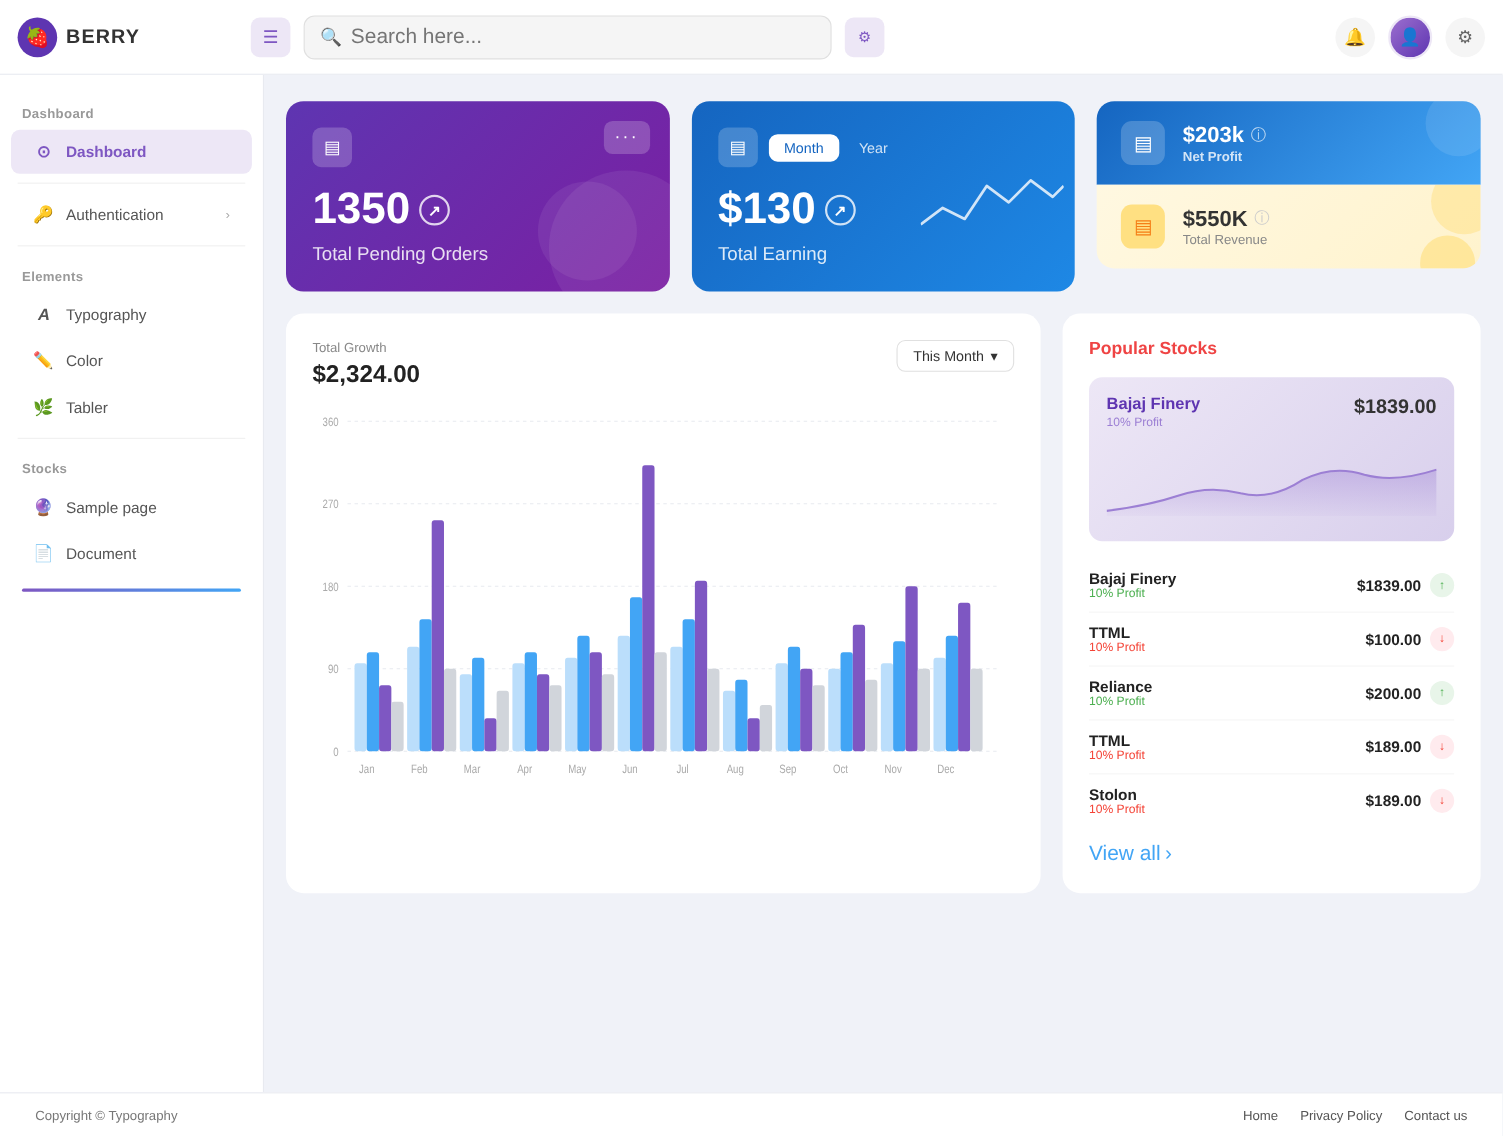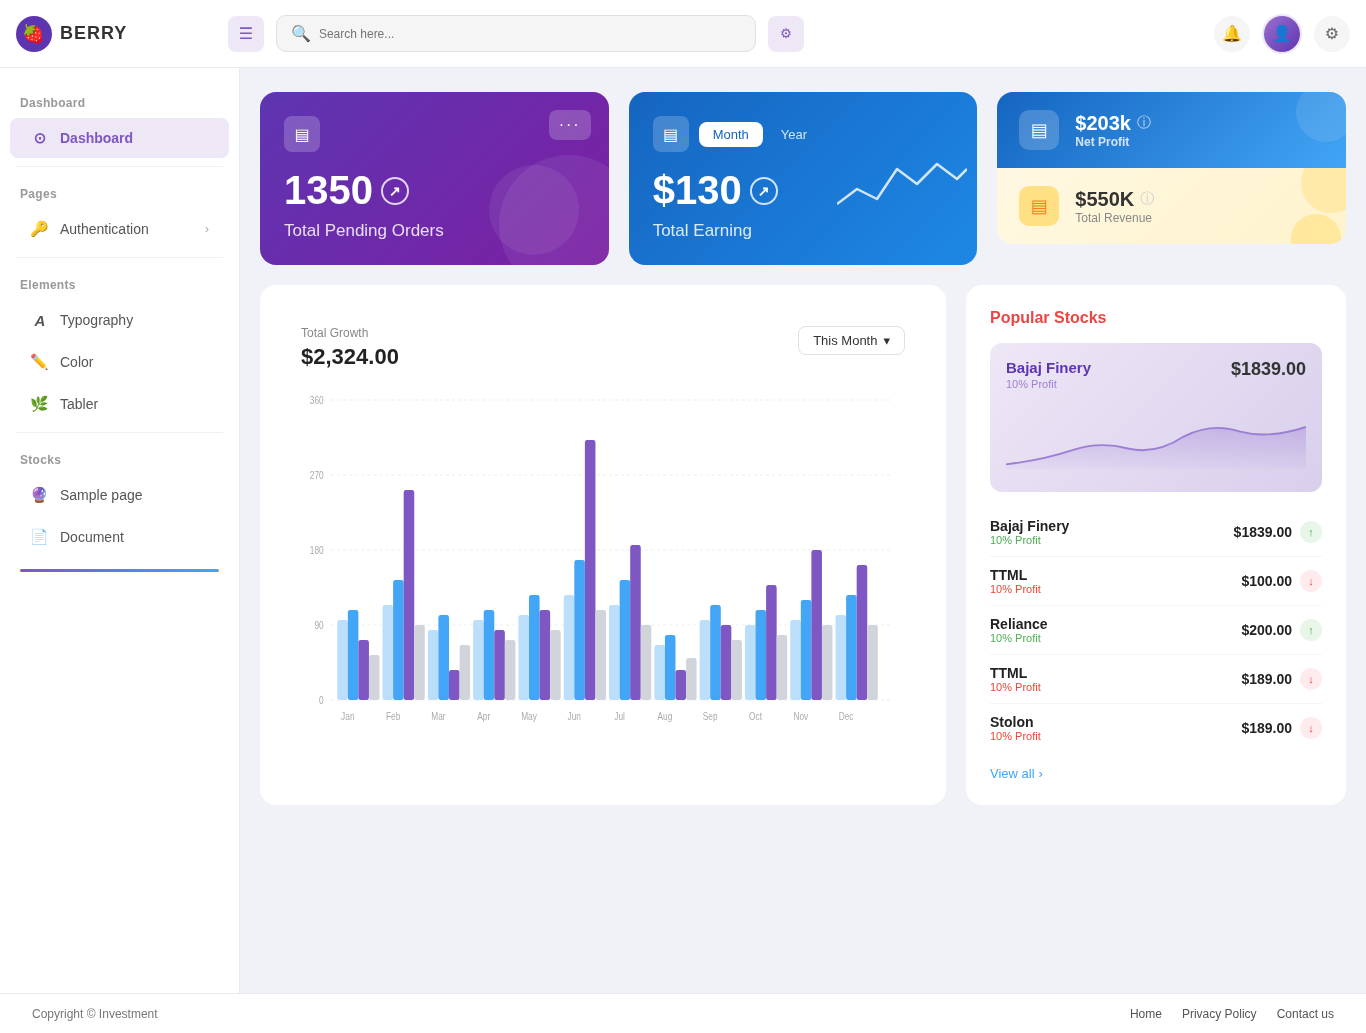--- a/index.html
+++ b/index.html
@@ -12,21 +12,21 @@
     .sidebar { width: 240px; background: #fff; flex-shrink: 0; padding: 16px 0; overflow-y: auto; border-right: 1px solid #e8eaf0; }
     .content { flex: 1; padding: 24px 20px; overflow-y: auto; }
     .footer { height: 40px; background: #fff; display: flex; align-items: center; justify-content: space-between; padding: 0 32px; border-top: 1px solid #e8eaf0; font-size: 12px; color: #777; }
 
     
     .logo-area { display: flex; align-items: center; gap: 8px; width: 200px; }
     .logo-icon { width: 36px; height: 36px; background: #5e35b1; border-radius: 50%; display: flex; align-items: center; justify-content: center; color: #fff; font-size: 18px; }
     .logo-text { font-weight: 700; font-size: 18px; color: #333; letter-spacing: 1px; }
     .hamburger-btn { width: 36px; height: 36px; background: #ede7f6; border-radius: 8px; border: none; cursor: pointer; display: flex; align-items: center; justify-content: center; color: #7e57c2; font-size: 16px; }
     .search-bar { flex: 1; display: flex; align-items: center; background: #f5f5f5; border-radius: 10px; padding: 8px 14px; gap: 8px; max-width: 480px; border: 1px solid #e0e0e0; }
-    .search-input { border: none; background: transparent; outline: none; width: 100%; font-size: 12px; color: #b91c1c; }
+    .search-input { border: none; background: transparent; outline: none; width: 100%; font-size: 19px; color: #b91c1c; }
     .filter-btn { width: 36px; height: 36px; background: #ede7f6; border-radius: 8px; border: none; cursor: pointer; display: flex; align-items: center; justify-content: center; color: #7e57c2; }
     .header-actions { margin-left: auto; display: flex; align-items: center; gap: 12px; }
     .notif-btn { width: 36px; height: 36px; background: #f5f5f5; border-radius: 50%; border: none; cursor: pointer; display: flex; align-items: center; justify-content: center; color: #666; font-size: 16px; }
     .avatar { width: 40px; height: 40px; border-radius: 50%; background: #7e57c2; overflow: hidden; cursor: pointer; border: 2px solid #ede7f6; }
     .avatar-placeholder { width: 100%; height: 100%; background: linear-gradient(135deg, #9c6fcf, #5e35b1); display: flex; align-items: center; justify-content: center; color: #fff; font-size: 16px; font-weight: bold; }
     .settings-btn { width: 36px; height: 36px; background: #f5f5f5; border-radius: 50%; border: none; cursor: pointer; display: flex; align-items: center; justify-content: center; color: #666; font-size: 16px; }
 
     
     .sidebar-section-label { font-size: 12px; font-weight: 600; color: #999; padding: 12px 20px 6px; text-transform: none; letter-spacing: 0.3px; }
     .sidebar-item { display: flex; align-items: center; gap: 10px; padding: 10px 20px; cursor: pointer; border-radius: 8px; margin: 2px 10px; color: #555; font-size: 14px; font-weight: 500; }
@@ -74,21 +74,21 @@
     .stat-info-icon { font-size: 14px; cursor: pointer; }
     .stat-card-blue .stat-info-icon { color: rgba(255,255,255,0.7); }
     .stat-card-yellow .stat-info-icon { color: #ccc; }
     .stat-corner-decoration { position: absolute; right: 0; top: 0; bottom: 0; width: 60px; overflow: hidden; }
     .stat-corner-tri { position: absolute; right: -10px; top: -10px; width: 60px; height: 60px; background: rgba(255,255,255,0.1); border-radius: 50%; }
 
     
     .bottom-section { display: grid; grid-template-columns: 1fr 380px; gap: 20px; }
 
     
-    .chart-card { background: #fff; border-radius: 16px; padding: 41px; }
+    .chart-card { background: #fff; border-radius: 16px; padding: 24px; }
     .chart-header { display: flex; justify-content: space-between; align-items: flex-start; margin-bottom: 20px; }
     .chart-title { font-size: 12px; color: #888; margin-bottom: 4px; }
     .chart-value { font-size: 22px; font-weight: 700; color: #222; }
     .month-dropdown { display: flex; align-items: center; gap: 6px; background: #fff; border: 1px solid #e0e0e0; border-radius: 8px; padding: 6px 14px; font-size: 13px; color: #333; cursor: pointer; }
     .chart-area { position: relative; height: 350px; }
     .chart-legend { display: flex; gap: 20px; justify-content: center; margin-top: 12px; }
     .legend-item { display: flex; align-items: center; gap: 6px; font-size: 12px; color: #666; }
     .legend-dot { width: 12px; height: 12px; border-radius: 2px; }
 
     
@@ -102,21 +102,21 @@
     .mini-chart { width: 100%; height: 70px; }
     .stock-list-item { display: flex; justify-content: space-between; align-items: center; padding: 10px 0; border-bottom: 1px solid #f5f5f5; }
     .stock-list-item:last-child { border-bottom: none; }
     .stock-name { font-size: 14px; font-weight: 600; color: #222; }
     .stock-profit-label { font-size: 11px; color: #4caf50; }
     .stock-profit-label.down { color: #f44336; }
     .stock-price { font-size: 14px; font-weight: 600; color: #222; }
     .stock-arrow { width: 22px; height: 22px; border-radius: 50%; display: flex; align-items: center; justify-content: center; font-size: 11px; }
     .arrow-up { background: #e8f5e9; color: #4caf50; }
     .arrow-down { background: #ffebee; color: #f44336; }
-    .view-all { color: #42a5f5; font-size: 13px; font-weight: 500; cursor: pointer; display: flex; align-items: flex-end; gap: 4px; margin-top: 14px; }
+    .view-all { color: #42a5f5; font-size: 19px; font-weight: 500; cursor: pointer; display: flex; align-items: flex-end; gap: 4px; margin-top: 14px; }
 
     
     svg { display: block; }
 
     
     .footer-links { display: flex; gap: 20px; }
     .footer-link { color: #555; text-decoration: none; font-size: 12px; cursor: pointer; }
   </style>
 </head>
 <body>
@@ -155,21 +155,20 @@
 
     <aside class="sidebar">
 
       <div class="sidebar-section-label">Dashboard</div>
       <div class="sidebar-item active">
         <span class="item-icon">⊙</span>
         <span>Dashboard</span>
       </div>
       <hr class="sidebar-divider">
 
-      <div class="sidebar-section-label">Pages</div>
       <div class="sidebar-item">
         <span class="item-icon">🔑</span>
         <span>Authentication</span>
         <span class="chevron">›</span>
       </div>
       <hr class="sidebar-divider">
 
       <div class="sidebar-section-label">Elements</div>
       <div class="sidebar-item">
         <span class="item-icon" style="font-weight:bold;font-style:italic;">A</span>
@@ -454,20 +453,20 @@
           <div class="view-all">
             <span>View all</span>
             <span>›</span>
           </div>
         </div>
       </div>
     </main>
   </div>
 
   <footer class="footer">
-    <span>Copyright © Investment</span>
+    <span>Copyright © Typography</span>
     <div class="footer-links">
       <a class="footer-link">Home</a>
       <a class="footer-link">Privacy Policy</a>
       <a class="footer-link">Contact us</a>
     </div>
   </footer>
 </div>
 
 </body></html>

